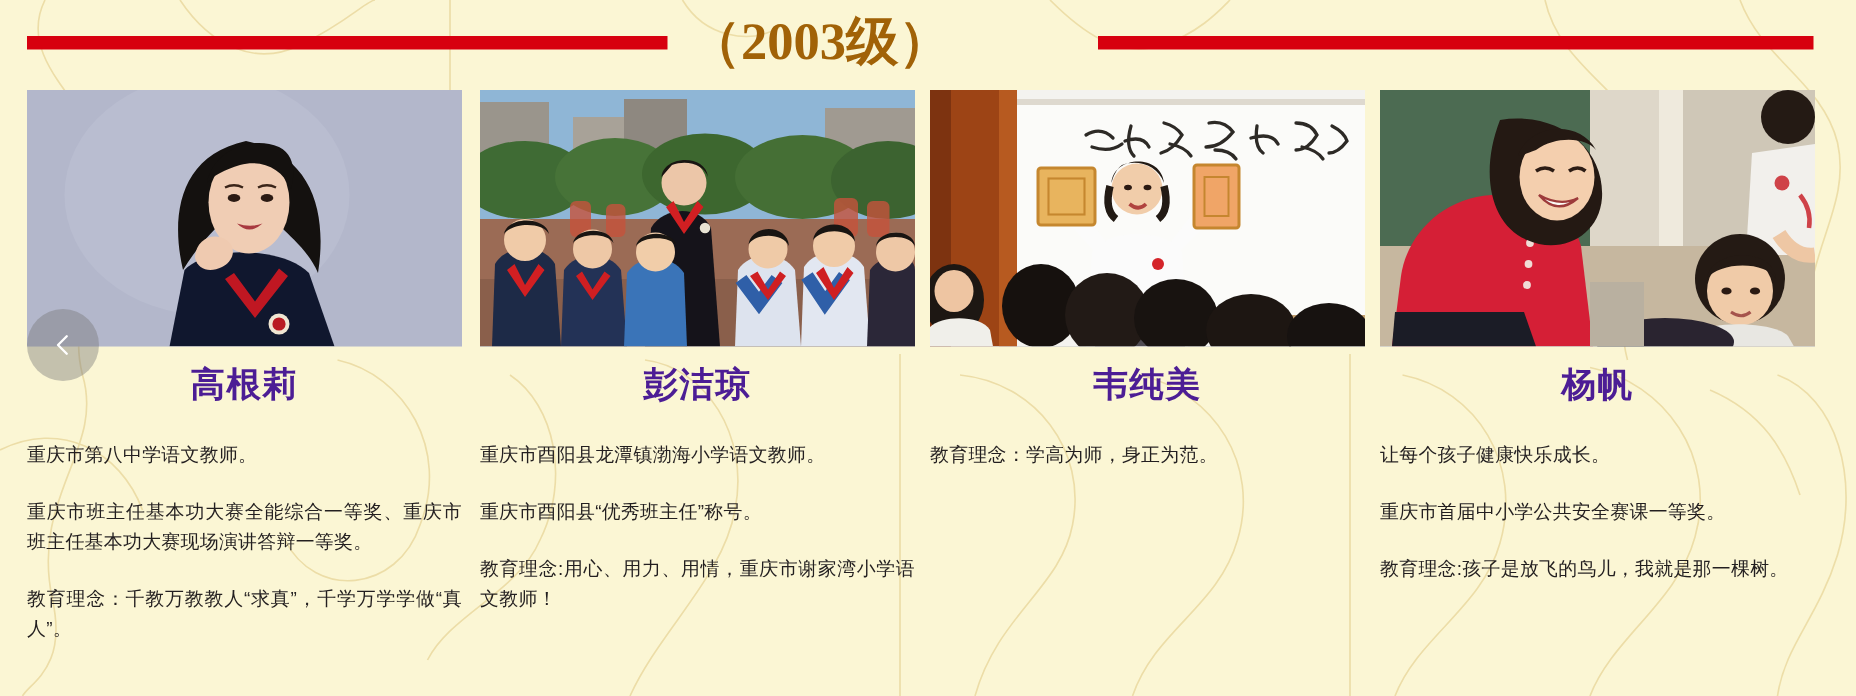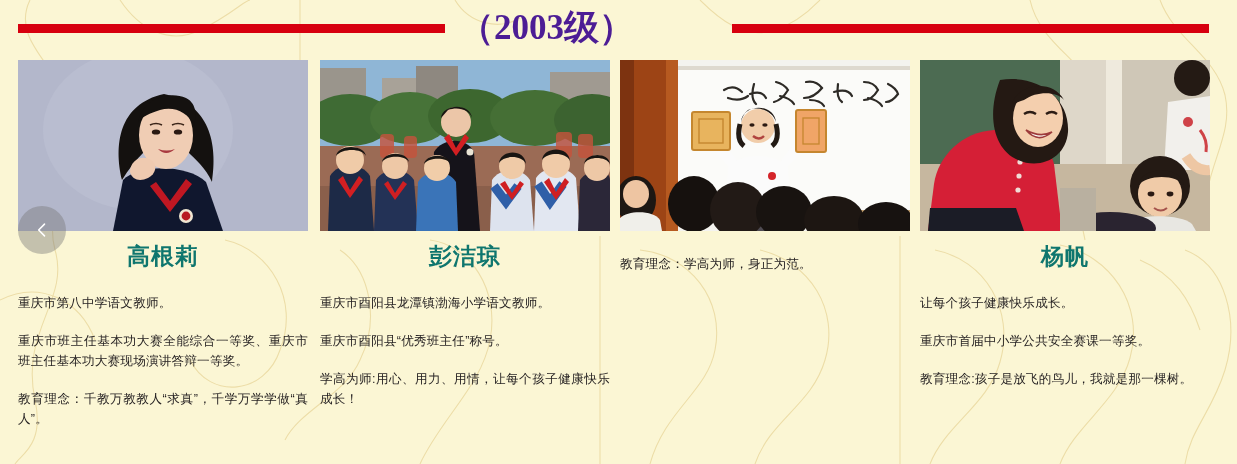--- a/index.html
+++ b/index.html
@@ -45,21 +45,21 @@
   }
   .rule-left  { left: 18px;  width: 427px; }
   .rule-right { left: 732px; width: 477px; }
 
   .title {
     position: absolute;
     left: 0;
     top: 0;
     width: 1093px;
     text-align: center;
-    color: #4c1d95;
+    color: #a16207;
     font-size: 35px;
     font-weight: bold;
     line-height: 56px;
     letter-spacing: 0px;
     font-family: "Liberation Serif", "DejaVu Serif", serif;
     white-space: nowrap;
   }
 
   
   .columns {
@@ -85,21 +85,21 @@
     height: 171px;
     overflow: hidden;
     position: relative;
     background: #b9bdd0;
   }
   .photo svg { display: block; width: 290px; height: 171px; }
 
   .person-name {
     margin-top: 11px;
     text-align: center;
-    color: #0f766e;
+    color: #4c1d95;
     font-size: 23px;
     font-weight: bold;
     line-height: 28px;
     letter-spacing: 1px;
   }
 
   .bio {
     margin-top: 23px;
     width: 290px;
   }
@@ -273,21 +273,21 @@
           <path d="M258 171 L260 120 C268 108,290 108,290 120 L290 171 Z" fill="#2b2738"></path>
           <circle cx="277" cy="108" r="13" fill="#eec8a6"></circle>
           <path d="M264 104 C266 92,289 92,290 104 C286 96,268 96,264 104 Z" fill="#191512"></path>
         </g>
       </svg>
     </div>
     <div class="person-name">彭洁琼</div>
     <div class="bio">
       <p>重庆市酉阳县龙潭镇渤海小学语文教师。</p>
       <p>重庆市酉阳县“优秀班主任”称号。</p>
-      <p>学高为师:用心、用力、用情，让每个孩子健康快乐成长！</p>
+      <p>教育理念:用心、用力、用情，重庆市谢家湾小学语文教师！</p>
     </div>
   </div>
 
   <div class="col col-2">
     <div class="photo">
       <svg viewBox="0 0 290 171" preserveAspectRatio="xMidYMid slice">
         <rect width="290" height="171" fill="#f4f3ef"></rect>
 
         <rect x="0" y="0" width="58" height="171" fill="#9d4415"></rect>
         <rect x="0" y="0" width="14" height="171" fill="#7d3310"></rect>
@@ -331,20 +331,21 @@
         <ellipse cx="16" cy="140" rx="20" ry="24" fill="#1d1713"></ellipse>
         <ellipse cx="16" cy="134" rx="13" ry="14" fill="#eec5a2"></ellipse>
         <path d="M0 171 L0 158 C8 150,34 150,40 160 L42 171 Z" fill="#f0efea"></path>
         <ellipse cx="74" cy="144" rx="26" ry="28" fill="#16110e"></ellipse>
         <ellipse cx="118" cy="150" rx="28" ry="28" fill="#221a16"></ellipse>
         <ellipse cx="164" cy="152" rx="28" ry="26" fill="#181310"></ellipse>
         <ellipse cx="214" cy="160" rx="30" ry="24" fill="#1d1612"></ellipse>
         <ellipse cx="266" cy="164" rx="28" ry="22" fill="#171210"></ellipse>
       </svg>
     </div>
+    <div class="person-name">韦纯美</div>
     <div class="bio">
       <p>教育理念：学高为师，身正为范。</p>
     </div>
   </div>
 
   <div class="col col-3">
     <div class="photo">
       <svg viewBox="0 0 290 171" preserveAspectRatio="xMidYMid slice">
         <rect width="290" height="171" fill="#d9d2c4"></rect>
 

